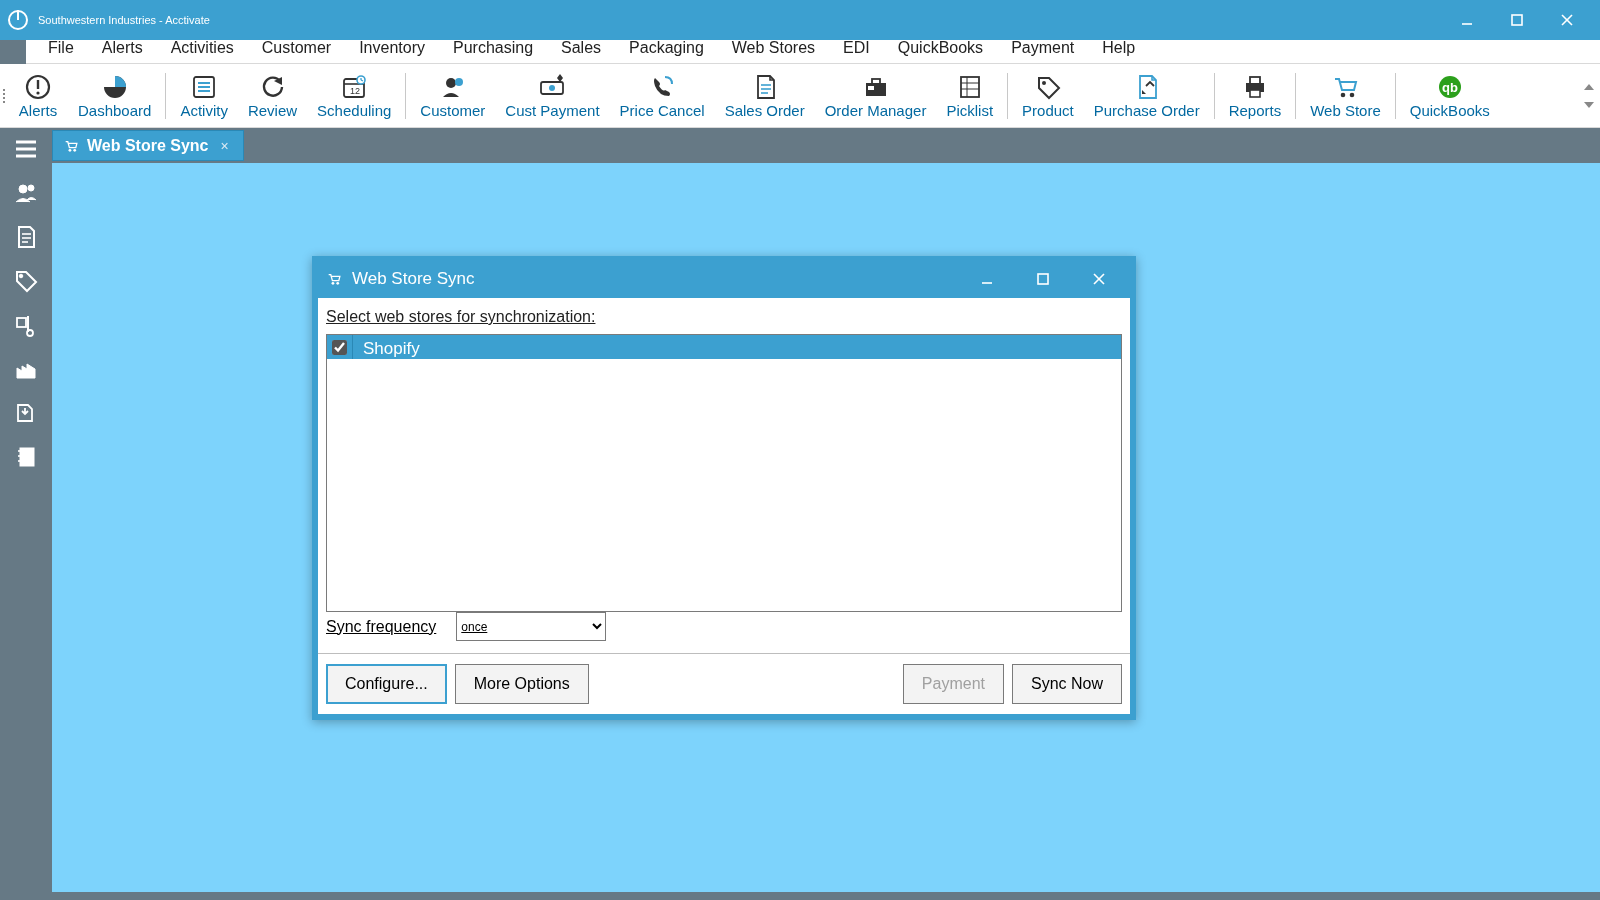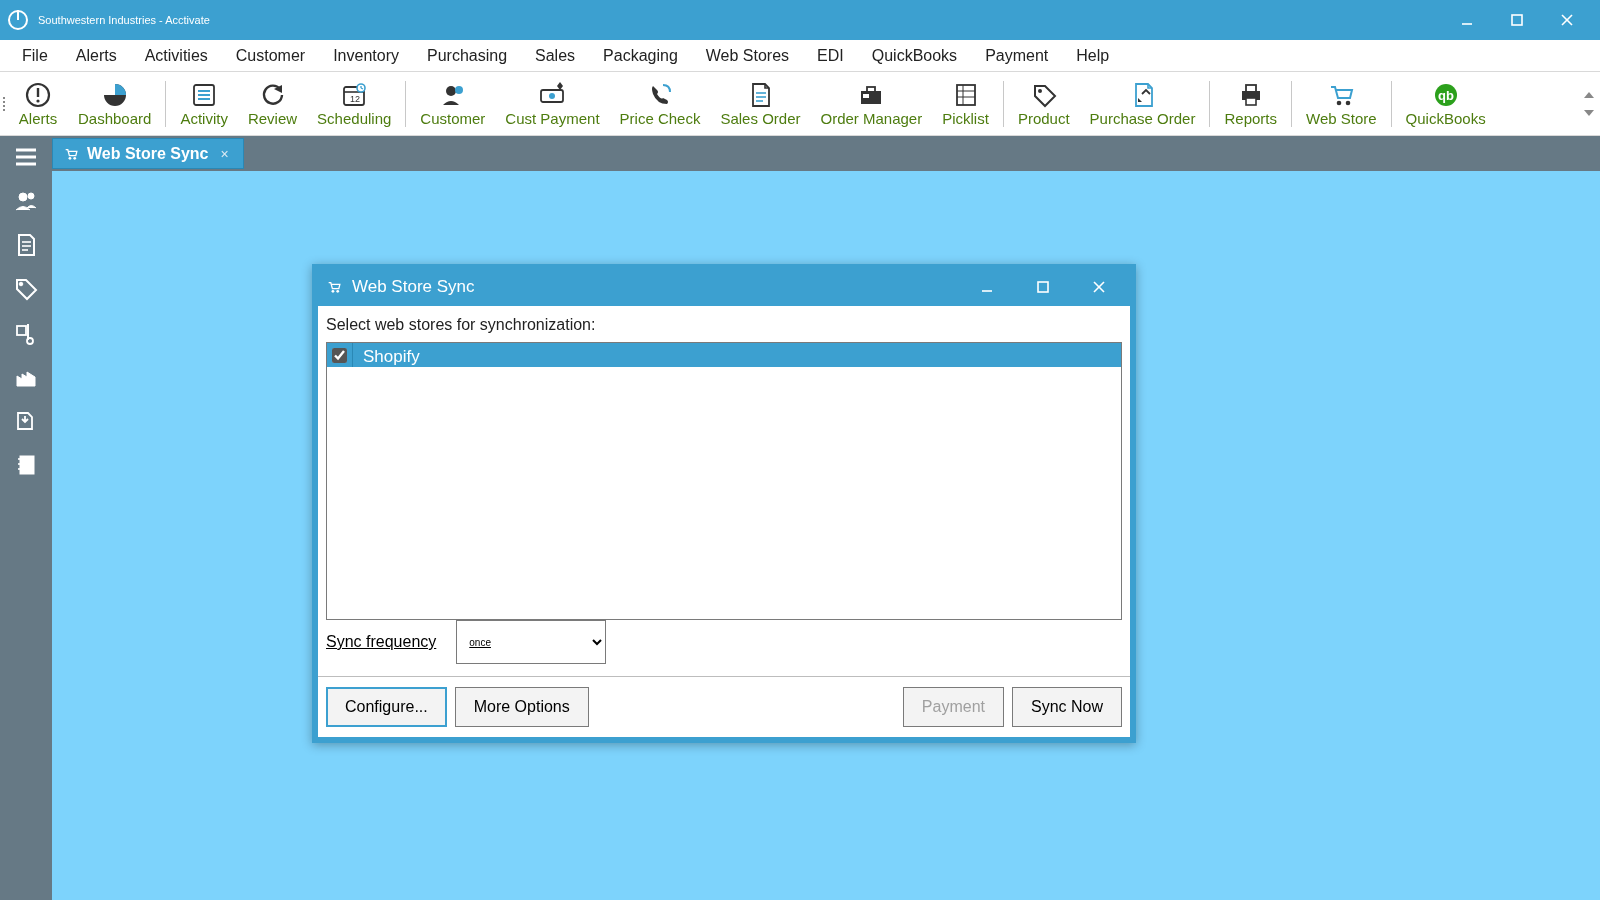--- a/index.html
+++ b/index.html
@@ -36,26 +36,27 @@
   .win-btn {
     width: 50px; height: 40px;
     display: flex; align-items: center; justify-content: center;
     color: #fff; font-size: 16px;
     cursor: pointer;
   }
   .win-btn svg { stroke: #fff; fill: none; stroke-width: 1.6; }
 
   
   .menubar {
-    height: 32px;
+    height: 24px;
     background: #fff;
     display: flex;
     align-items: flex-end;
     padding: 0 8px;
     border-bottom: 1px solid #d9d9d9;
+    margin-left: 26px;
   }
   .menubar .menu-item {
     padding: 6px 14px;
     font-size: 16px;
     color: #222;
     cursor: pointer;
   }
 
   
   .toolbar-wrap {
@@ -81,21 +82,21 @@
     flex: 1;
   }
   .tool-btn {
     display: flex;
     flex-direction: column;
     align-items: center;
     justify-content: center;
     padding: 4px 10px;
     cursor: pointer;
     font-size: 15px;
-    color: #4d7c0f;
+    color: #0369a1;
     min-width: 60px;
   }
   .tool-btn .ico { width: 30px; height: 30px; display: flex; align-items: center; justify-content: center; }
   .tool-sep {
     width: 1px;
     height: 46px;
     background: #c8c8c8;
     margin: 0 4px;
     align-self: center;
   }
@@ -185,21 +186,21 @@
     font-size: 17px;
     gap: 10px;
     margin: -2px -2px 0 -2px;
   }
   .dlg-title .spacer { flex: 1; }
   .dlg-title .win-btn { width: 46px; height: 36px; }
   .dlg-body {
     padding: 10px 8px 12px 8px;
     border-bottom: 1px solid #bdbdbd;
   }
-  .dlg-body .prompt { font-size: 16px; margin-bottom: 8px; color: #222; }
+  .dlg-body .prompt { font-size: 16px; margin-bottom: 8px; color: #222; text-decoration: underline; }
   .store-list {
     border: 1px solid #7a7a7a;
     height: 278px;
     background: #fff;
     overflow: auto;
   }
   .store-item {
     display: flex;
     align-items: flex-end;
     height: 24px;
@@ -219,24 +220,24 @@
   .store-item .chk-cell input { accent-color: #555; width: 15px; height: 15px; }
   .store-item .store-name { padding-left: 10px; }
   .freq-row {
     display: flex;
     align-items: center;
     gap: 20px;
     font-size: 16px;
     text-decoration: underline;
   }
   .freq-select {
-    height: 44px;
+    height: 29px;
     border: 1px solid #7a7a7a;
-    font-size: 10px;
-    padding: 2px 8px;
+    font-size: 12px;
+    padding: 2px 0;
     width: 150px;
     background: #fff;
   }
   .dlg-footer {
     padding: 10px 8px;
     display: flex;
     gap: 8px;
   }
   .dlg-footer .spacer { flex: 1; }
   .btn {
@@ -388,21 +389,21 @@
       </span>
       <span>Cust Payment</span>
     </div>
     <div class="tool-btn">
       <span class="ico">
         <svg width="30" height="30" viewBox="0 0 30 30">
             <path d="M8 6 Q6 8 8 14 Q12 24 22 24 Q24 22 22 20 L18 18 Q16 20 12 14 Q14 12 12 10 Z" fill="#333"></path>
             <path d="M18 5 Q25 5 25 12" fill="none" stroke="#3ca0d0" stroke-width="2"></path>
           </svg>
       </span>
-      <span>Price Check</span>
+      <span>Price Cancel</span>
     </div>
     <div class="tool-btn">
       <span class="ico">
         <svg width="30" height="30" viewBox="0 0 30 30">
             <path d="M8 4 L20 4 L24 8 L24 26 L8 26 Z" fill="none" stroke="#333" stroke-width="1.8"></path>
             <path d="M20 4 L20 8 L24 8" fill="none" stroke="#333" stroke-width="1.6"></path>
             <line x1="11" y1="13" x2="21" y2="13" stroke="#3ca0d0" stroke-width="1.6"></line>
             <line x1="11" y1="17" x2="21" y2="17" stroke="#3ca0d0" stroke-width="1.6"></line>
             <line x1="11" y1="21" x2="18" y2="21" stroke="#3ca0d0" stroke-width="1.6"></line>
           </svg>

